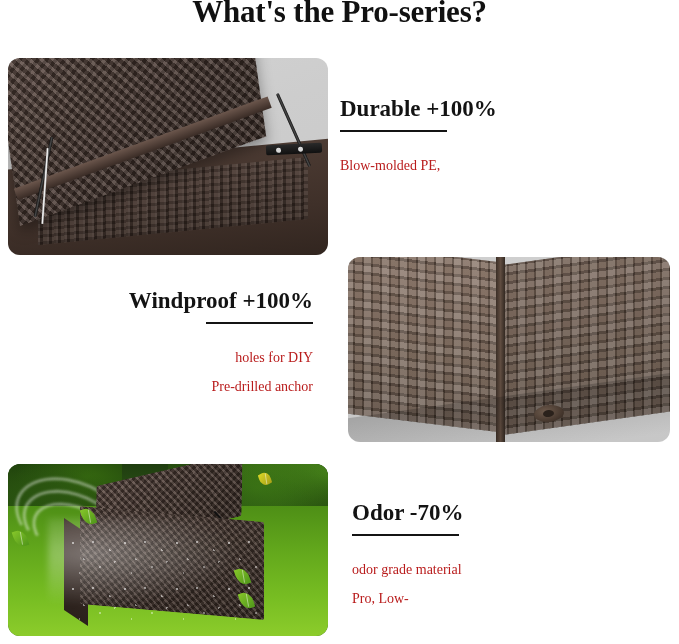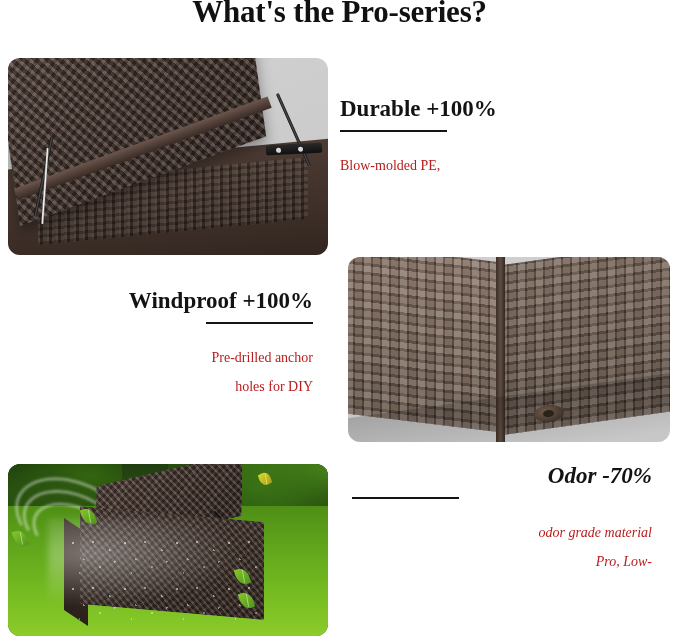--- a/index.html
+++ b/index.html
@@ -55,21 +55,21 @@
     margin-top: 19px;
   }
   .feature-body .ln { display: block; white-space: nowrap; }
 
   .block-durable   { left: 340px; top: 88px;  width: 300px; text-align: left; margin-top: 8px; }
   .block-durable   .feature-rule { width: 107px; }
 
   .block-windproof { left: 13px;  top: 288px; width: 300px; text-align: right; }
   .block-windproof .feature-rule { width: 107px; margin-left: auto; }
 
-  .block-odor      { left: 352px; top: 463px; width: 300px; text-align: right; font-style: italic; }
+  .block-odor      { left: 352px; top: 500px; width: 300px; text-align: left; }
   .block-odor      .feature-rule { width: 107px; }
 
   
   .photo {
     position: absolute;
     border-radius: 12px;
     overflow: hidden;
   }
   .photo-lid    { left: 8px;   top: 58px;  width: 320px; height: 197px; }
   .photo-corner { left: 348px; top: 257px; width: 322px; height: 185px; }
@@ -325,22 +325,22 @@
   <div class="feature-rule"></div>
   <div class="feature-body">
     <span class="ln">Blow-molded PE,</span>
   </div>
 </div>
 
 <div class="feature-block block-windproof">
   <div class="feature-heading">Windproof +100%</div>
   <div class="feature-rule"></div>
   <div class="feature-body">
+    <span class="ln">holes for DIY</span>
     <span class="ln">Pre-drilled anchor</span>
-    <span class="ln">holes for DIY</span>
   </div>
 </div>
 
 <div class="photo photo-corner">
   <div class="scene corner-bg">
     <div class="corner-left"></div>
     <div class="corner-right"></div>
     <div class="corner-seam"></div>
     <div class="corner-shadow"></div>
     <div class="corner-foot"></div>

